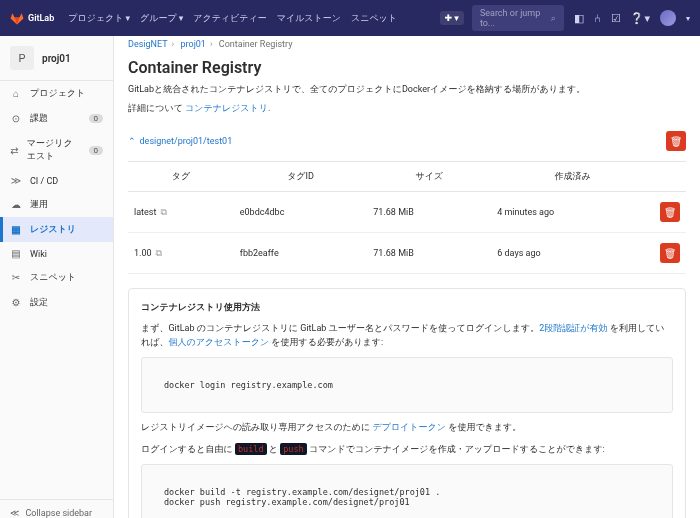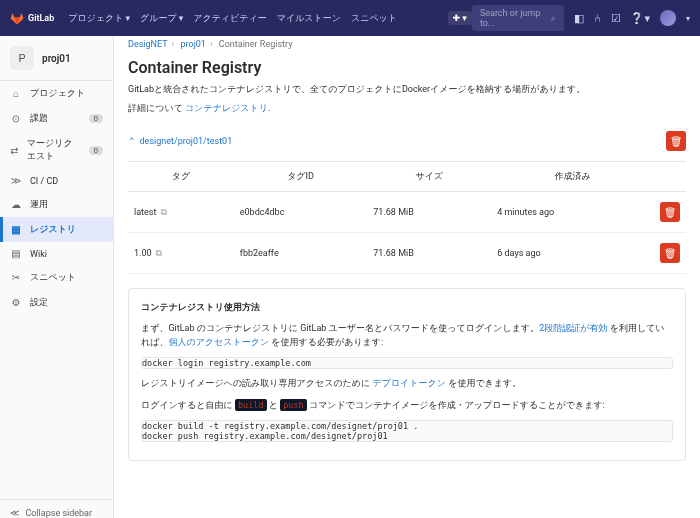--- a/index.html
+++ b/index.html
@@ -44,21 +44,21 @@
 table{width:100%;border-collapse:collapse;font-size:9px}
 th{text-align:center;padding:8px 6px;border-bottom:1px solid #e5e5e5;font-weight:400;color:#2e2e2e}
 td{padding:10px 6px;border-bottom:1px solid #eee}
 td .copy{margin-left:4px;color:#999;cursor:pointer;font-size:9px}
 td.act{text-align:right;width:30px}
 
 .card{border:1px solid #e5e5e5;border-radius:4px;margin-top:14px;padding:12px;font-size:9px}
 .card h3{font-size:9px;font-weight:700;margin-bottom:8px}
 .card p{margin:8px 0;line-height:1.5}
 .card a{color:#1f75cb}
-pre{background:#fafafa;border:1px solid #e5e5e5;border-radius:3px;padding:0;font-family:Menlo,Consolas,monospace;font-size:8.5px;margin:6px 0;white-space:pre;overflow:auto}
+pre{background:#fafafa;border:1px solid #e5e5e5;border-radius:3px;padding:22px;font-family:Menlo,Consolas,monospace;font-size:8.5px;margin:6px 0;white-space:pre;overflow:auto}
 code.inline{background:#0f172a;color:#c0341d;padding:1px 3px;border-radius:2px;font-family:Menlo,Consolas,monospace;font-size:8.5px}
 </style>
 </head>
 <body>
 
 <div class="topbar">
   <div class="logo">
     <svg viewBox="0 0 24 24">
         <path fill="#fc6d26" d="M12 23L1 13l3-9 4 7h8l4-7 3 9z"></path>
         <path fill="#e24329" d="M12 23L8 11h8z"></path>
@@ -73,21 +73,21 @@
     <a>
         <span>グループ</span> 
         <span>▾</span>
       </a>
     <a>アクティビティー</a>
     <a>マイルストーン</a>
     <a>スニペット</a>
   </div>
   <div class="spacer"></div>
   <span class="plus">✚ ▾</span>
-  <div class="search" style="">
+  <div class="search" style="margin-left:8px">
     <span>Search or jump to...</span>
     <span style="margin-left:auto">⌕</span>
   </div>
   <div class="icons">
     <span>◧</span>
     <span>⑃</span>
     <span>☑</span>
     <span>❔▾</span>
     <span class="avatar"></span>
     <span style="font-size:8px">▾</span>

